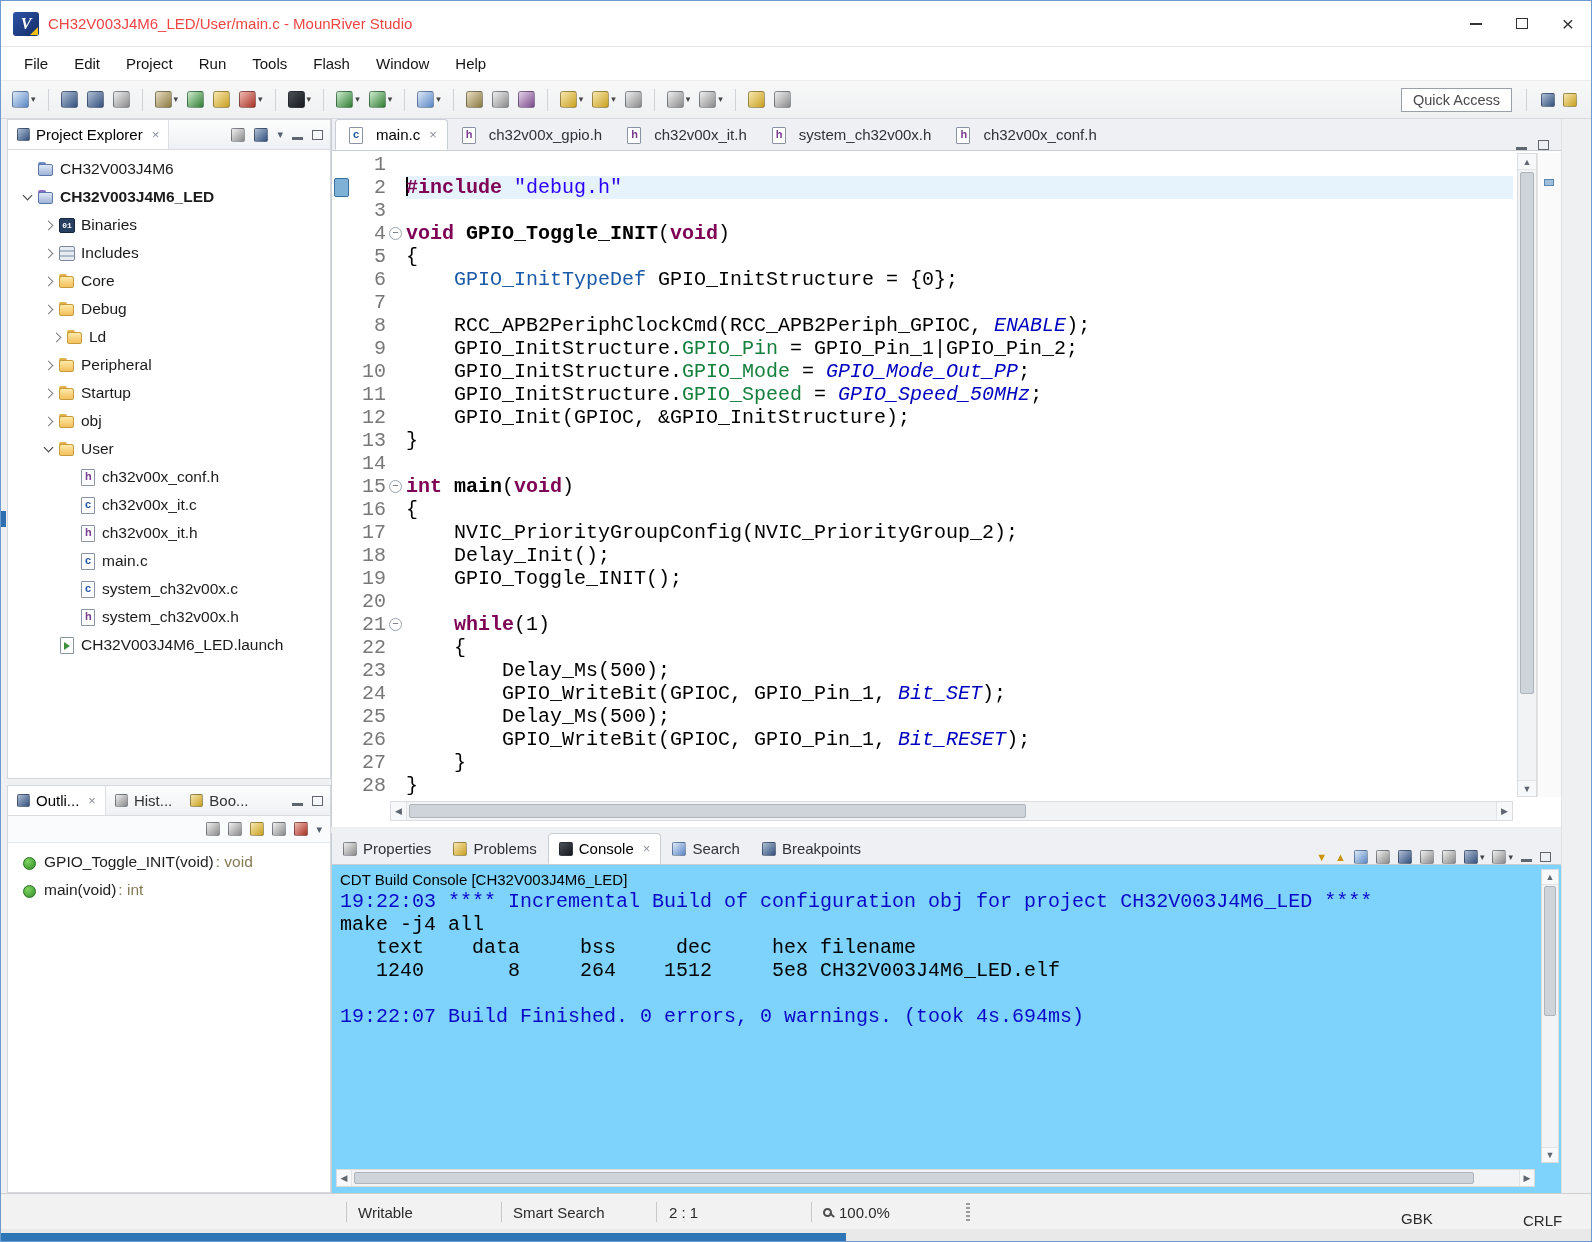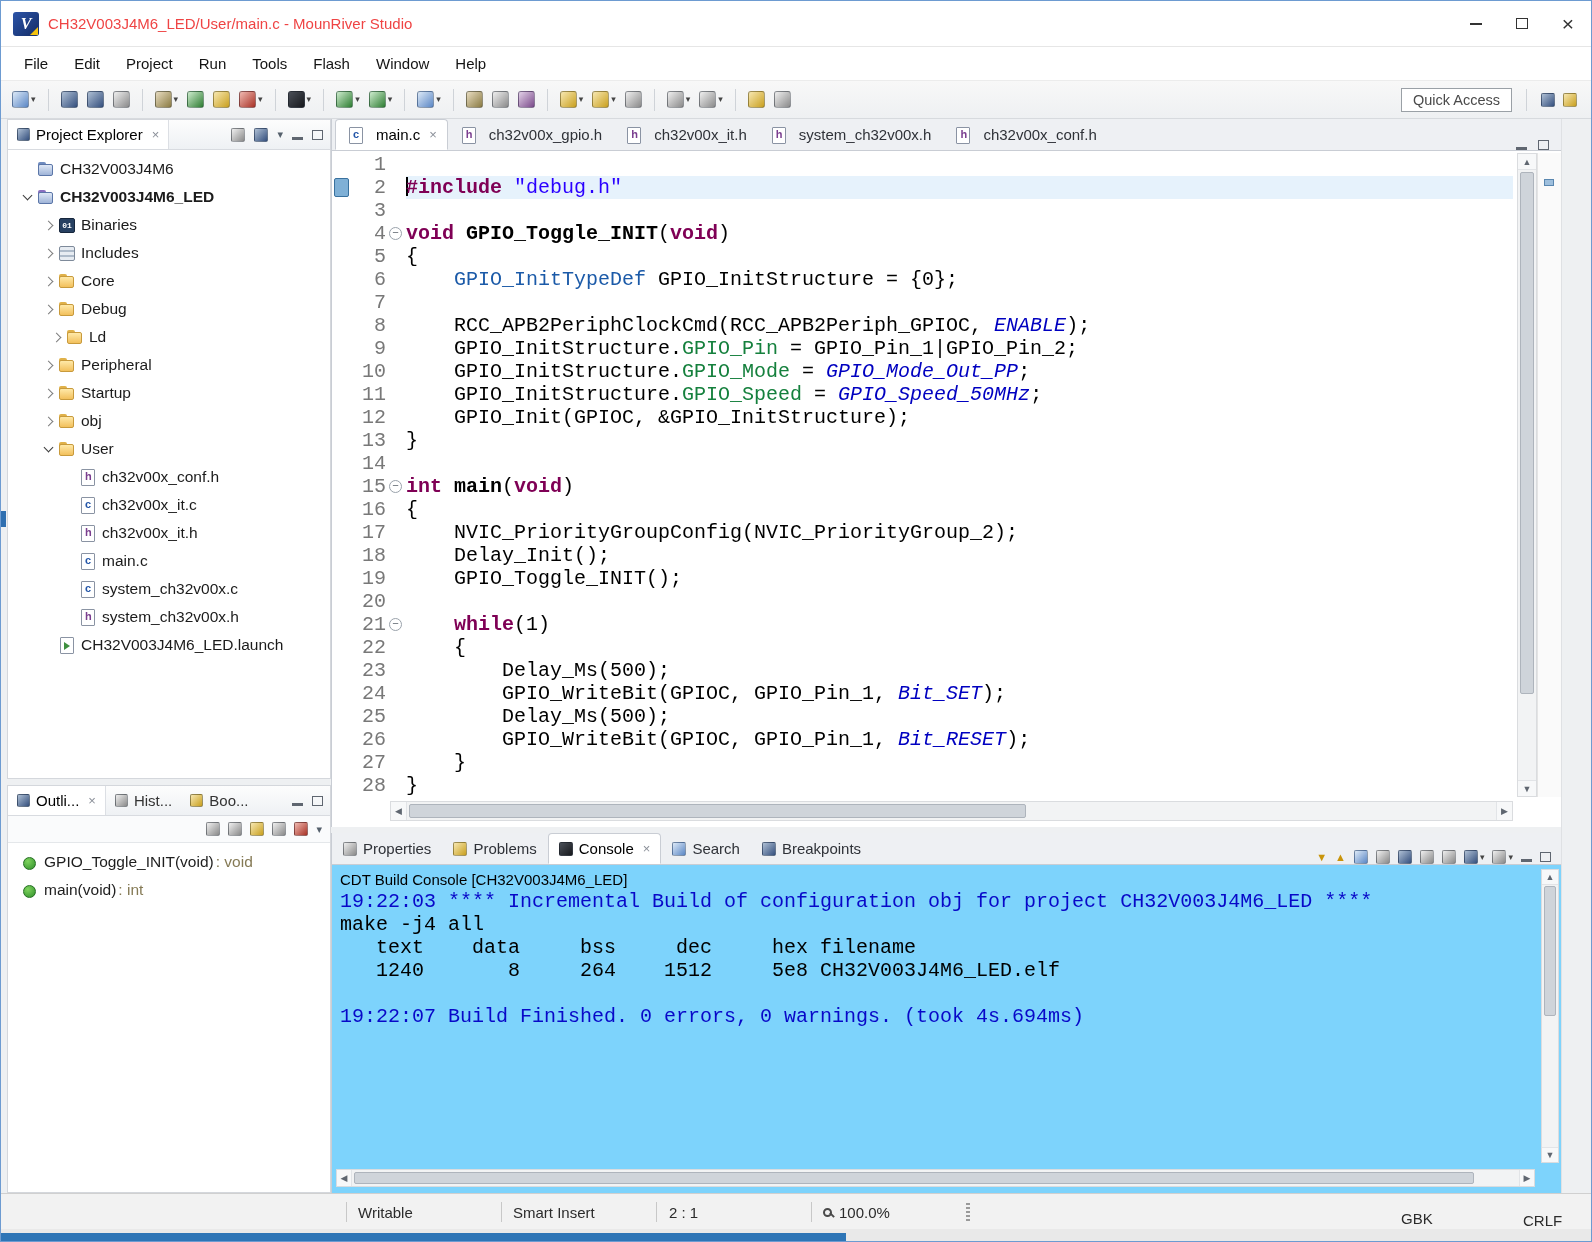--- a/index.html
+++ b/index.html
@@ -815,21 +815,21 @@
     <span class="sarr rgt">▶</span>
   </div>
 </div>
 
 <div id="right-trim"></div>
 
 <div id="statusbar">
   <span class="st-line" style="left:345px"></span>
   <span class="st-cell" style="left:357px">Writable</span>
   <span class="st-line" style="left:500px"></span>
-  <span class="st-cell" style="left:512px">Smart Insert</span>
+  <span class="st-cell" style="left:512px">Smart Search</span>
   <span class="st-line" style="left:655px"></span>
   <span class="st-cell" style="left:668px">2 : 1</span>
   <span class="st-line" style="left:810px"></span>
   <span class="st-cell" style="left:822px">
     <span class="mag"></span>
     <span>100.0%</span>
   </span>
   <span class="st-grip"></span>
   <span class="st-cell" style="left:1400px;top:13px">GBK</span>
   <span class="st-cell" style="left:1522px;top:15px">CRLF</span>

